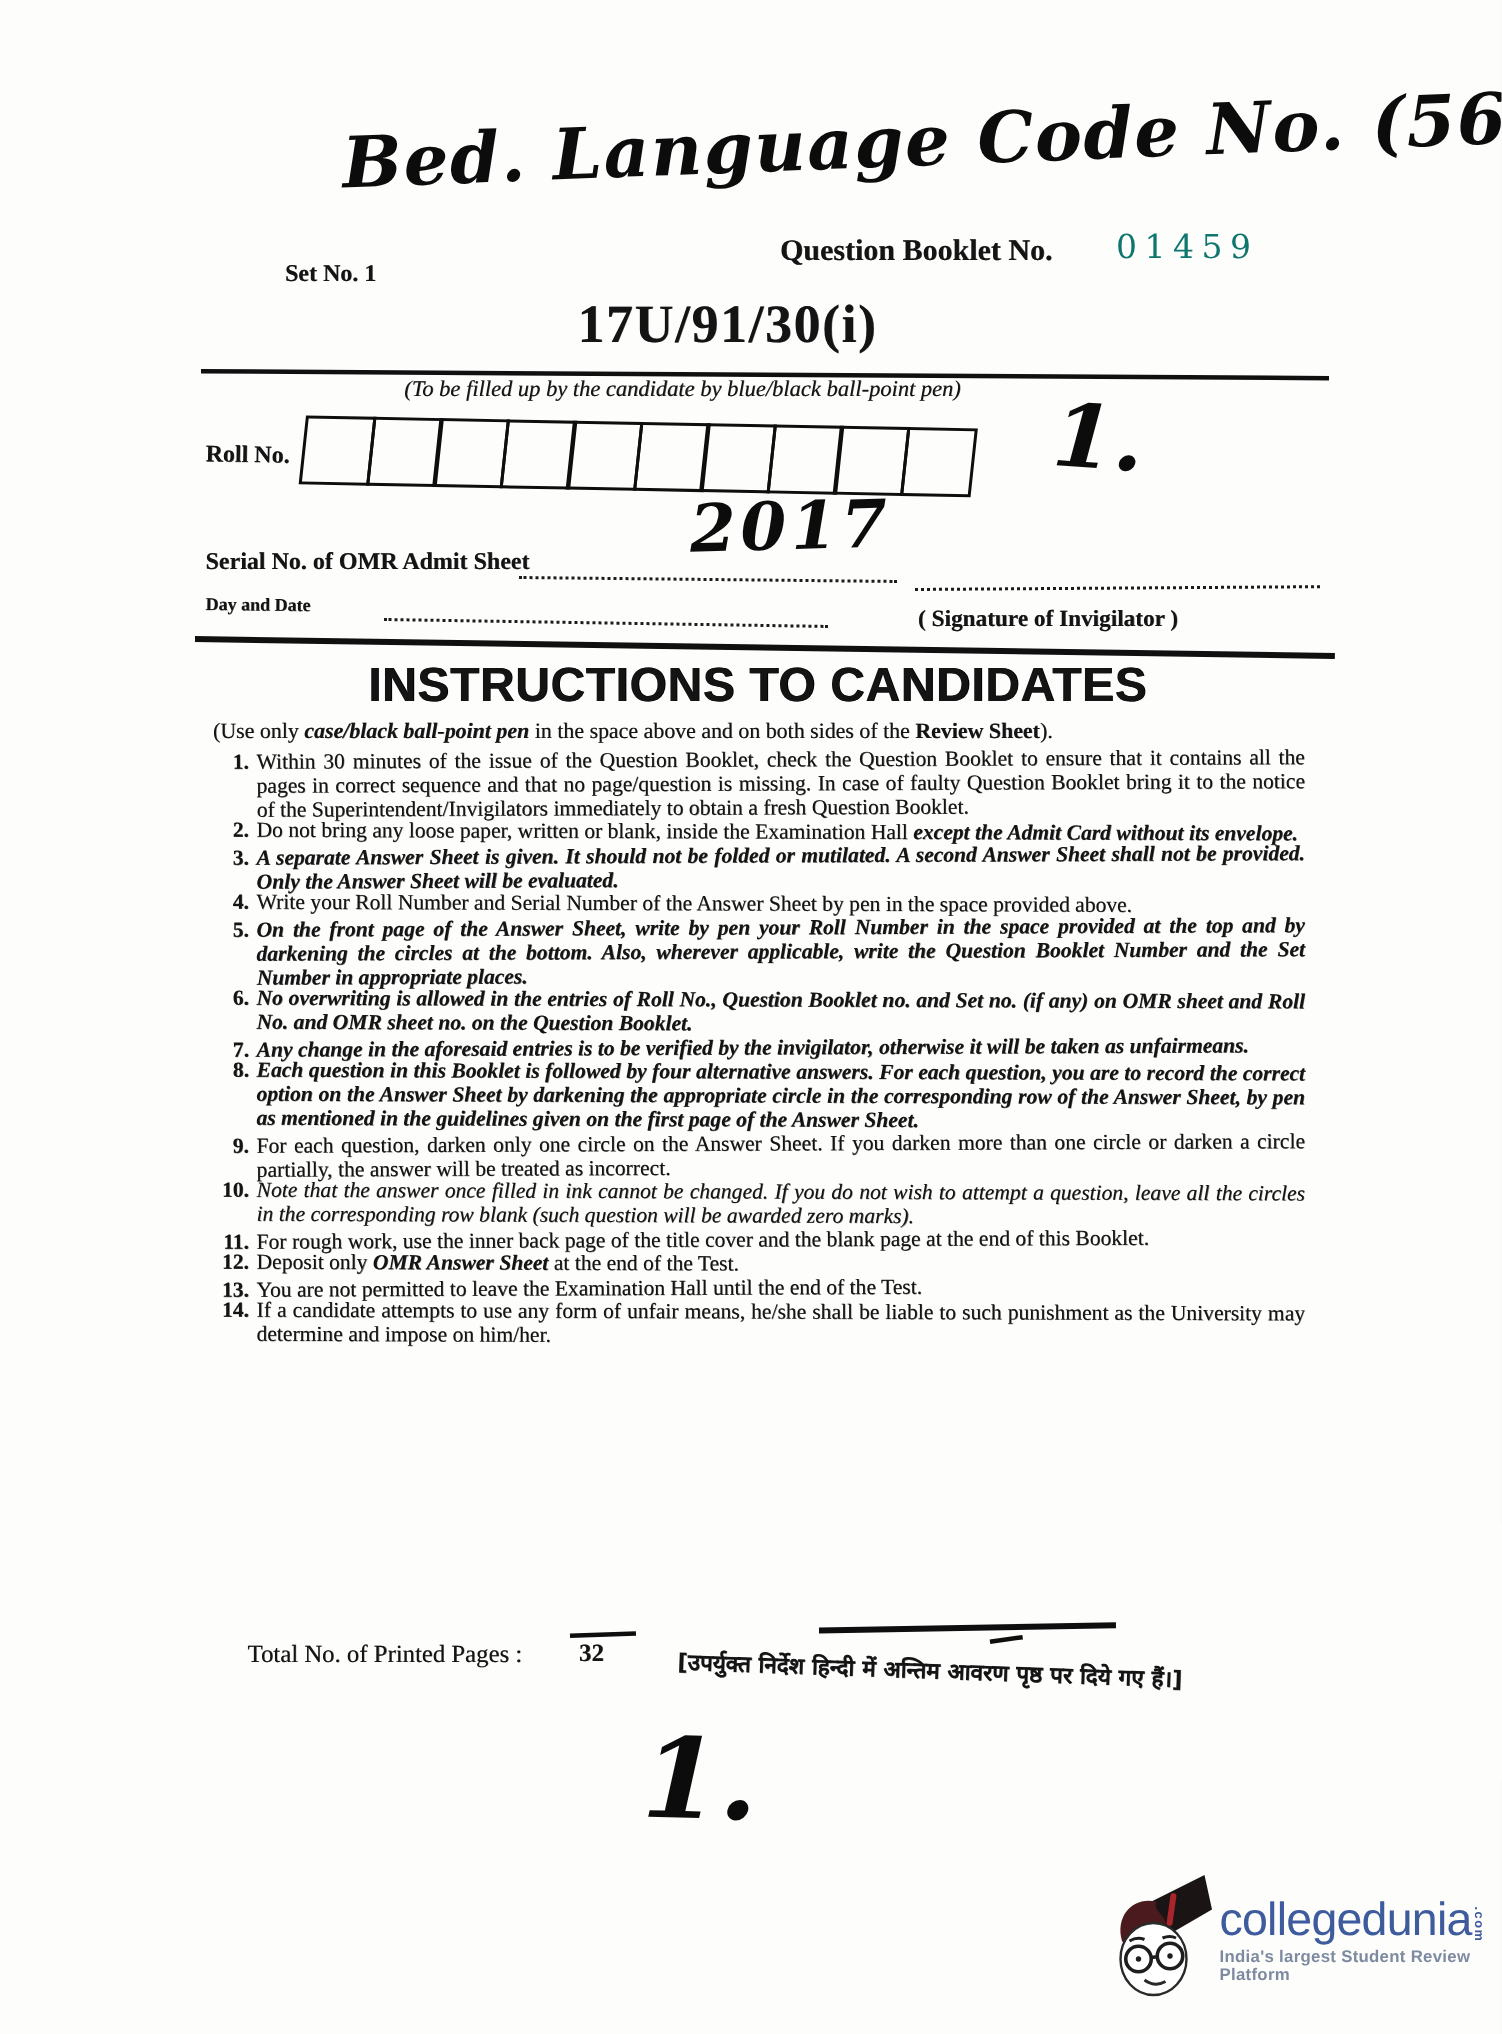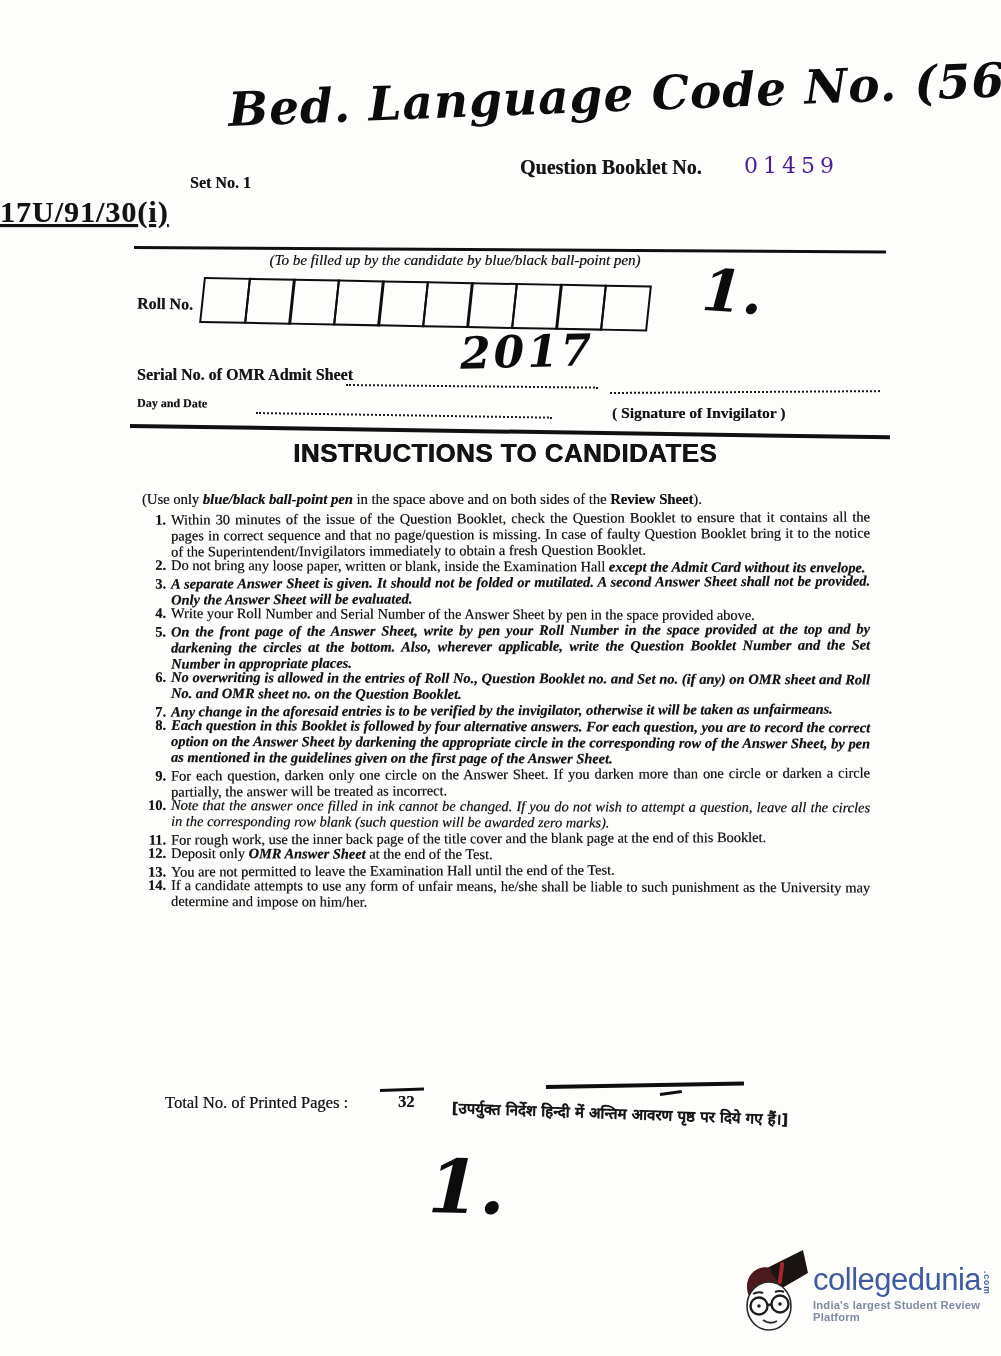--- a/index.html
+++ b/index.html
@@ -15,23 +15,23 @@
   .hand {
     font-family:"DejaVu Serif", serif; font-style:italic; font-weight:bold;
     color:#0c0c0c; white-space:nowrap;
   }
   
   .hand-title { top:66px; left:228px; font-size:47px; letter-spacing:1px;
     transform:rotate(-2.2deg); }
   .set-no { top:153px; left:190px; font-size:16px; font-weight:bold;margin-top:21px; }
   .qb-label { top:156px; left:520px; font-size:20px; font-weight:bold; }
   .qb-value { top:153px; left:744px; font-size:22px; letter-spacing:5px;
-    font-family:"DejaVu Serif", serif; color:#4c1d95; }
-  .paper-code { top:195px; left:0; width:970px; 
-    font-size:30px; font-weight:bold; letter-spacing:1px;text-decoration:underline; }
+    font-family:"DejaVu Serif", serif; color:#0f766e; }
+  .paper-code { top:195px; left:0; width:970px; text-align:center;
+    font-size:36px; font-weight:bold; letter-spacing:1px; }
   .rule { background:#101010; transform-origin:left center; }
   .rule1 { top:246px; left:134px; width:752px; height:3px; transform:rotate(0.35deg); }
   .rule2 { top:424px; left:130px; width:760px; height:3.5px; transform:rotate(0.85deg); }
   .fill-note { top:252px; left:140px; width:630px; text-align:center;
     font-size:15px; font-weight:normal; font-style:italic; }
   .rollno-label { top:295px; left:137px; font-size:16px; font-weight:bold;
     transform:rotate(1deg); }
   .rollboxes { top:277px; left:204px; display:flex;
     transform:rotate(1.1deg) skewX(-5deg); transform-origin:left top; }
   .rollbox { width:47px; height:46px; border:2.5px solid #0e0e0e;
@@ -43,32 +43,32 @@
   .daydate-label { top:396px; left:137px; font-size:12px; font-weight:bold;
     transform:rotate(0.6deg); }
   .dotted { border-bottom:2.5px dotted #1c1c1c; height:0; transform-origin:left center; }
   .dot-serial { top:384px; left:346px; width:252px; transform:rotate(0.6deg); }
   .dot-daydate { top:412px; left:256px; width:296px; transform:rotate(0.9deg); }
   .dot-sign { top:392px; left:610px; width:270px; transform:rotate(-0.4deg); }
   .sign-label { top:404px; left:612px; font-size:15.5px; font-weight:bold; }
   
   .instructions { top:438px; left:140px; width:730px; }
   .ins-heading { text-align:center; font-family:"Liberation Sans", sans-serif;
-    font-weight:bold; font-size:26px; letter-spacing:0.4px;
-    text-shadow:0.6px 0 0 #000; margin-bottom:22px; }
+    font-weight:bold; font-size:32px; letter-spacing:0.4px;
+    text-shadow:0.6px 0 0 #000; margin-bottom:5px; }
   .ins-preamble { font-size:14.6px; line-height:16px; margin-bottom:3px;
     padding-left:2px; }
   .ins-item { display:flex; gap:5px; font-size:14.4px; line-height:16px; }
   .ins-item:nth-child(odd) { transform:rotate(-0.25deg); }
   .ins-item:nth-child(even) { transform:rotate(0.2deg); }
   .ins-item .num { flex:0 0 26px; text-align:right; font-weight:bold; }
   .ins-item .txt { flex:1; text-align:justify; }
   
   .pages-label { top:1093px; left:165px; font-size:16.5px; font-weight:normal; }
-  .pages-value { top:1092px; left:398px; font-size:16.5px; font-weight:bold; }
+  .pages-value { top:1092px; left:386px; font-size:16.5px; font-weight:bold; }
   .stray { background:#0e0e0e; transform-origin:left center; position:absolute; }
   .stray-32 { top:1089px; left:380px; width:44px; height:3px; transform:rotate(-2deg); }
   .stray-long { top:1085px; left:546px; width:198px; height:3.5px; transform:rotate(-1deg); }
   .stray-dash { top:1093px; left:660px; width:22px; height:3px; transform:rotate(-8deg); }
   .hindi-note { top:1097px; left:452px; width:380px; font-size:15px;
     font-weight:bold; transform:rotate(2deg); transform-origin:left top;
     font-family:"DejaVu Sans", sans-serif; }
   .hand-page-num { top:1144px; left:428px; font-size:74px; transform:rotate(1.5deg); }
   
   .logo { top:1246px; left:735px; display:flex; align-items:center; gap:4px; }
@@ -118,21 +118,21 @@
   <div class="abs dotted dot-serial"></div>
   <div class="abs ink daydate-label">Day and Date</div>
   <div class="abs dotted dot-daydate"></div>
   <div class="abs dotted dot-sign"></div>
   <div class="abs ink sign-label">( Signature of Invigilator )</div>
 
   <div class="abs rule rule2"></div>
 
   <div class="abs instructions">
     <div class="ins-heading ink">INSTRUCTIONS TO CANDIDATES</div>
-    <div class="ins-preamble ink"><span>(Use only </span><span class="b i">blue/black ball-point pen</span><span> in the space above and on both sides of the </span><span class="b">Review Sheet</span><span>).</span></div>
+    <div class="ins-preamble ink"><span>(Use only </span><span class="b i">case/black ball-point pen</span><span> in the space above and on both sides of the </span><span class="b">Review Sheet</span><span>).</span></div>
     <div>
         <div class="ins-item ink">
           <span class="num">1.</span>
           <span class="txt"><span>Within 30 minutes of the issue of the Question Booklet, check the Question Booklet to ensure that it contains all the pages in correct sequence and that no page/question is missing. In case of faulty Question Booklet bring it to the notice of the Superintendent/Invigilators immediately to obtain a fresh Question Booklet.</span></span>
         </div>
         <div class="ins-item ink">
           <span class="num">2.</span>
           <span class="txt"><span>Do not bring any loose paper, written or blank, inside the Examination Hall </span><span class="b i">except the Admit Card without its envelope.</span></span>
         </div>
         <div class="ins-item ink">

